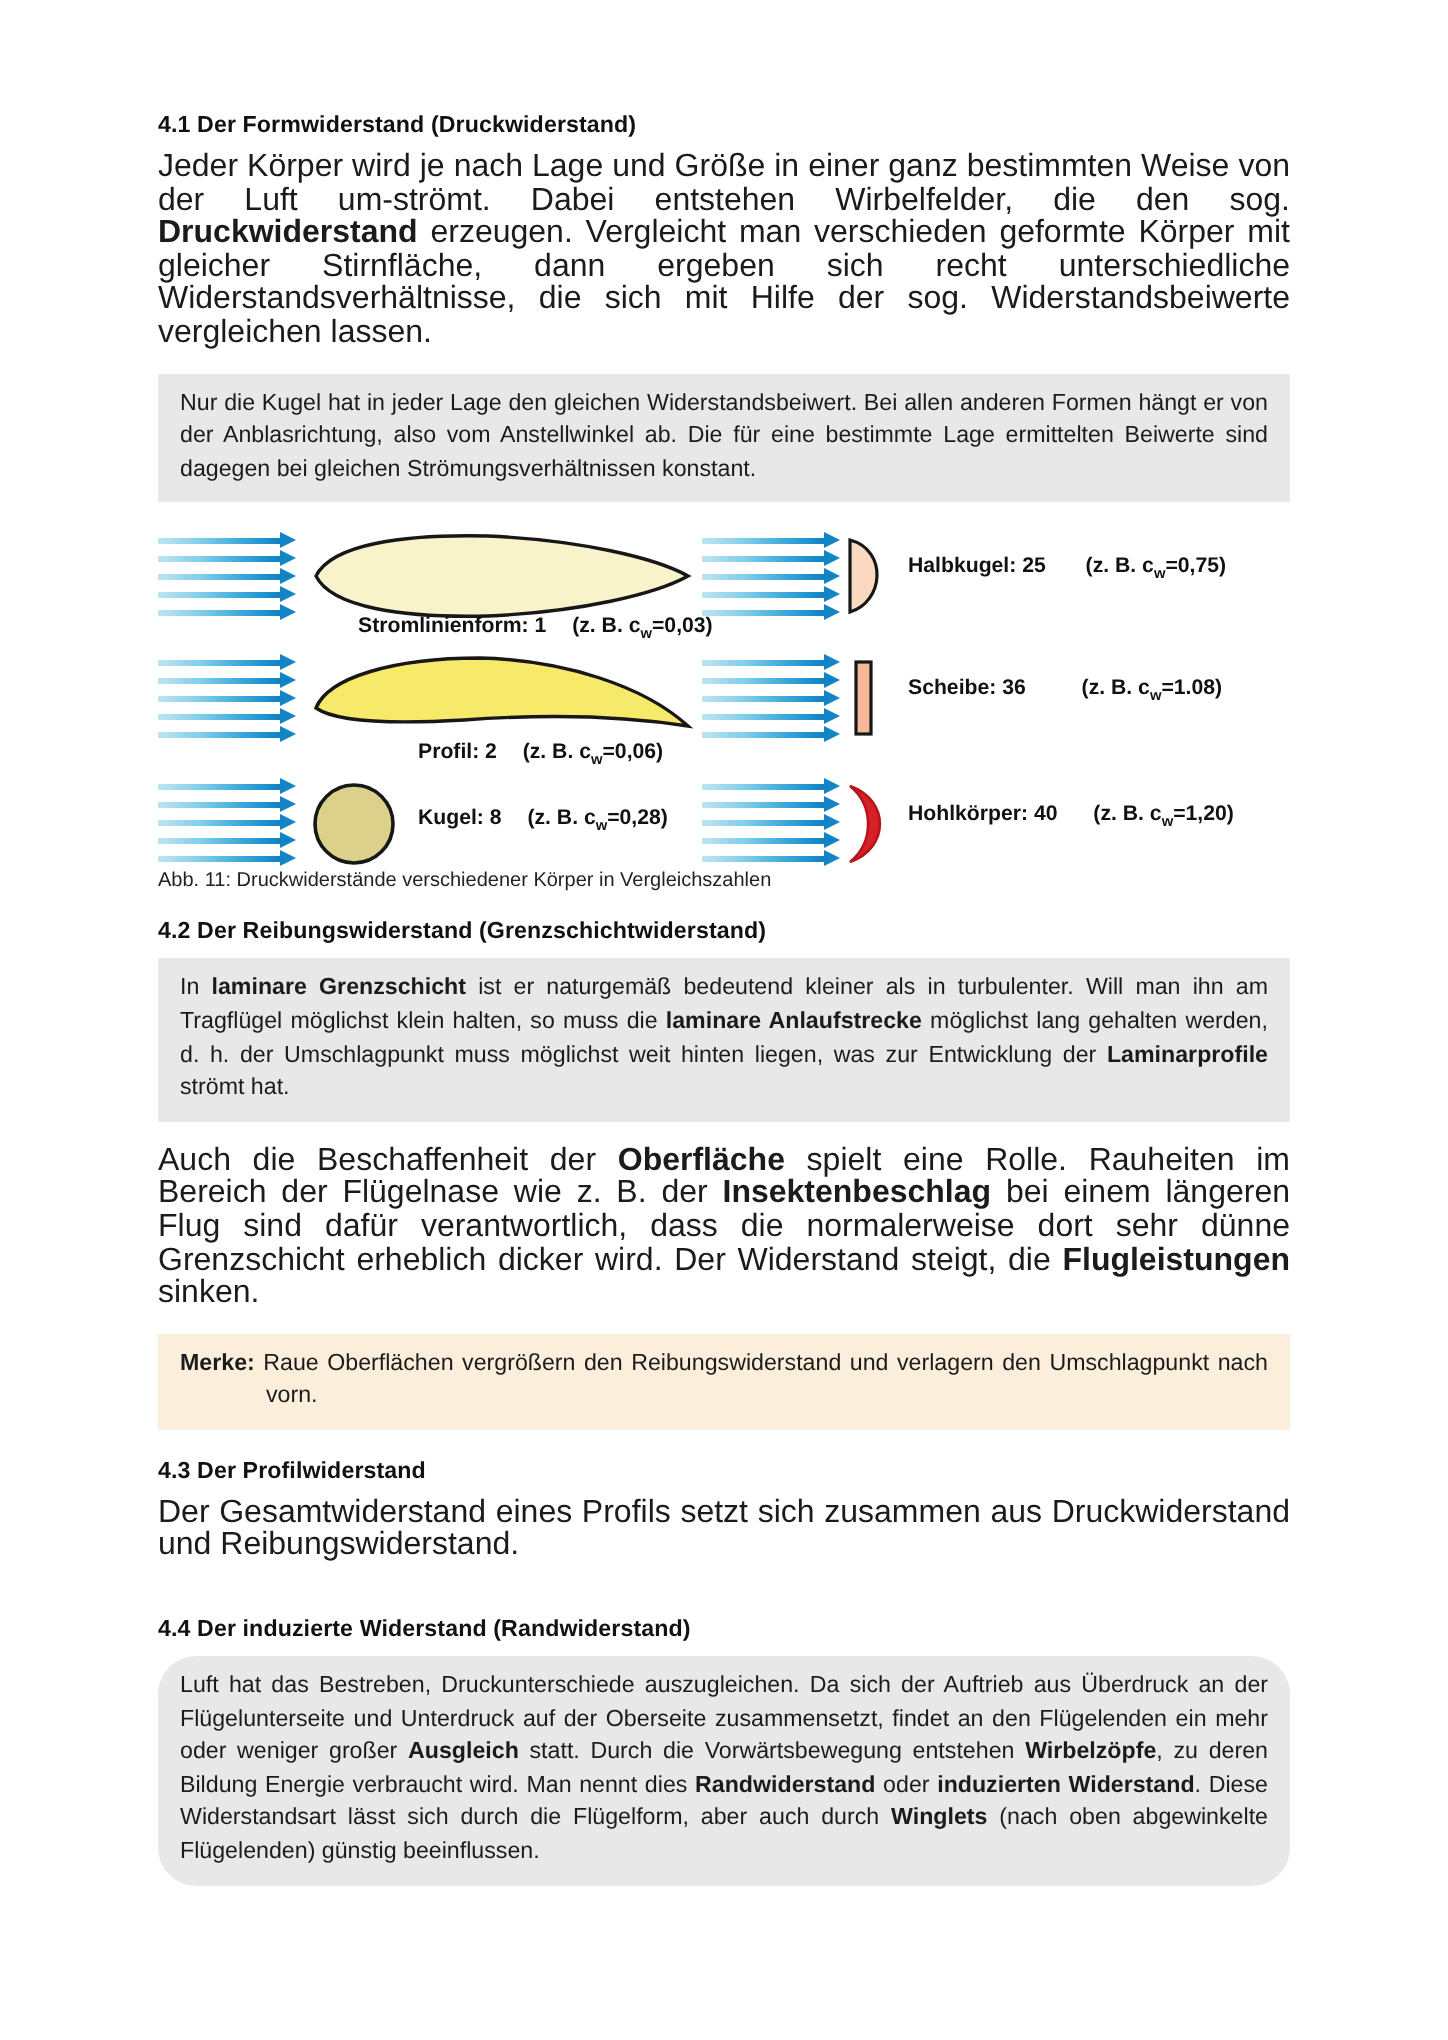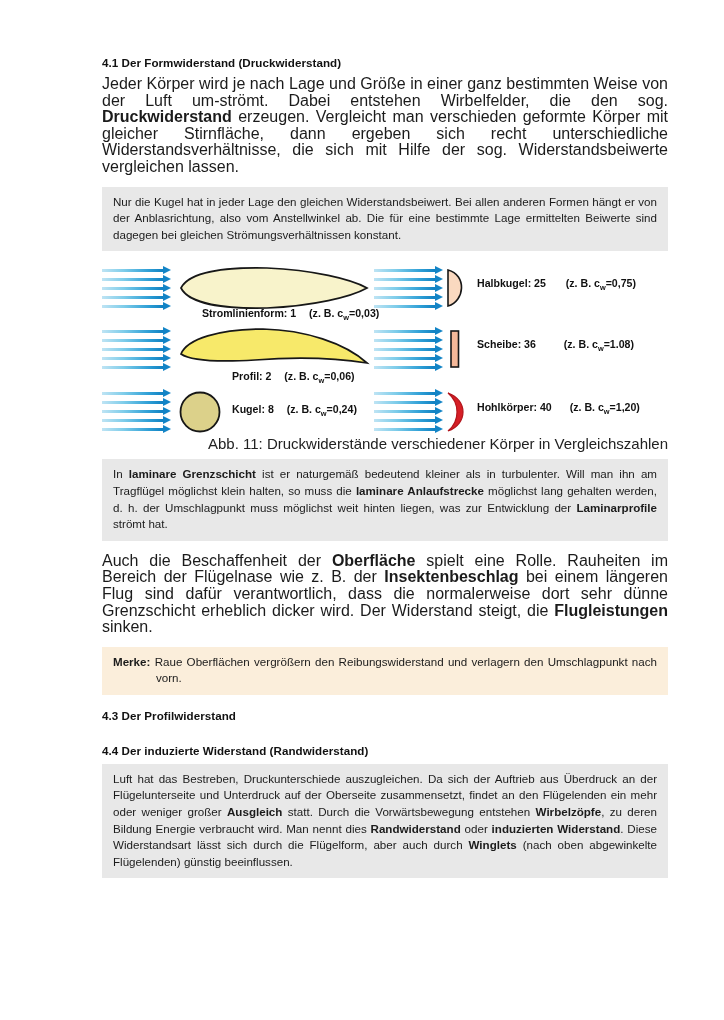--- a/index.html
+++ b/index.html
@@ -20,21 +20,20 @@
     left: 0; top: 0;
     width: 724px;
     height: 1020px;
     padding: 0;
   }
   .content {
     position: absolute;
     left: 79px;
     top: 56px;
     width: 566px;
-    margin-left: 23px;
   }
 
   h2.section-head {
     font-size: 11.6px;
     font-weight: bold;
     margin: 0 0 7px 0;
     letter-spacing: 0.05px;
     color: #111;
   }
   .sect-spacer { height: 15px; }
@@ -81,22 +80,22 @@
   .figure {
     position: relative;
     margin: 6px 0 6px 0;
     height: 175px;
   }
   .fig-row {
     position: relative;
     height: 56px;
   }
   .fig-caption {
-    text-align: right;
-    font-size: 15px;
+    text-align: left;
+    font-size: 10px;
     color: #222;
     margin-top: 2px;
   }
 
   .arrows {
     position: absolute;
     top: 0;
     width: 72px;
     height: 46px;
   }
@@ -273,21 +272,21 @@
 
         <div class="shape-wrap" style="left:76px; top:1px;">
           <svg width="44" height="44" viewBox="0 0 44 44">
             <circle cx="22" cy="22" r="19.5" fill="#dcd18a" stroke="#171717" stroke-width="1.8"></circle>
           </svg>
         </div>
 
         <div class="label-under" style="left:130px; top:14px;">
           <span>Kugel: 8</span>
           <span style="display:inline-block;width:7px"></span>
-          <span class="cwpart"><span>(z. B. c</span><sub>w</sub><span>=0,24)</span></span>
+          <span class="cwpart"><span>(z. B. c</span><sub>w</sub><span>=0,28)</span></span>
         </div>
 
         <div class="arrows" style="left:272px; top:1px;">
           <div class="arrow" style="top:2px;"></div>
           <div class="arrow" style="top:11px;"></div>
           <div class="arrow" style="top:20px;"></div>
           <div class="arrow" style="top:29px;"></div>
           <div class="arrow" style="top:38px;"></div>
         </div>
 
@@ -303,37 +302,39 @@
           <span class="cwpart"><span>(z. B. c</span><sub>w</sub><span>=1,20)</span></span>
         </div>
       </div>
 
       <div class="fig-caption">Abb. 11: Druckwiderstände verschiedener Körper in Vergleichszahlen</div>
     </div>
 
 
     <div class="sect-spacer"></div>
 
+    <h2 class="section-head">4.2 Der Reibungswiderstand (Grenzschichtwiderstand)</h2>
 
 
     <div class="grey-box">
       <p><span>In </span><b>laminare Grenzschicht</b><span> ist er naturgemäß bedeutend kleiner als in turbulenter. Will man ihn am Tragflügel möglichst klein halten, so muss die </span><b>laminare Anlaufstrecke</b><span> möglichst lang gehalten werden, d. h. der Umschlagpunkt muss möglichst weit hinten liegen, was zur Entwicklung der </span><b>Laminarprofile</b><span> strömt hat.</span></p>
     </div>
 
     <p class="body-text"><span>Auch die Beschaffenheit der </span><b>Oberfläche</b><span> spielt eine Rolle. Rauheiten im Bereich der Flügelnase wie z. B. der </span><b>Insektenbeschlag</b><span> bei einem längeren Flug sind dafür verantwortlich, dass die normalerweise dort sehr dünne Grenzschicht erheblich dicker wird. Der Widerstand steigt, die </span><b>Flugleistungen</b><span> sinken.</span></p>
 
     <div class="merke-box">
       <p><b>Merke:</b><span> Raue Oberflächen vergrößern den Reibungswiderstand und verlagern den Umschlagpunkt nach vorn.</span></p>
     </div>
 
     <h2 class="section-head">4.3 Der Profilwiderstand</h2>
+    <p class="body-text">Der Gesamtwiderstand eines Profils setzt sich zusammen aus Druckwiderstand und Reibungswiderstand.</p>
 
     <div class="sect-spacer"></div>
 
     <h2 class="section-head">4.4 Der induzierte Widerstand (Randwiderstand)</h2>
 
-    <div class="grey-box" style="margin-bottom:0;">
+    <div class="grey-box" style="margin-bottom:0;border-radius:19px;">
       <p><span>Luft hat das Bestreben, Druckunterschiede auszugleichen. Da sich der Auftrieb aus Überdruck an der Flügelunterseite und Unterdruck auf der Oberseite zusammensetzt, findet an den Flügelenden ein mehr oder weniger großer </span><b>Ausgleich</b><span> statt. Durch die Vorwärtsbewegung entstehen </span><b>Wirbelzöpfe</b><span>, zu deren Bildung Energie verbraucht wird. Man nennt dies </span><b>Randwiderstand</b><span> oder </span><b>induzierten Widerstand</b><span>. Diese Widerstandsart lässt sich durch die Flügelform, aber auch durch </span><b>Winglets</b><span> (nach oben abgewinkelte Flügelenden) günstig beeinflussen.</span></p>
     </div>
 
   </div>
 
 </div>
 
 </body></html>

